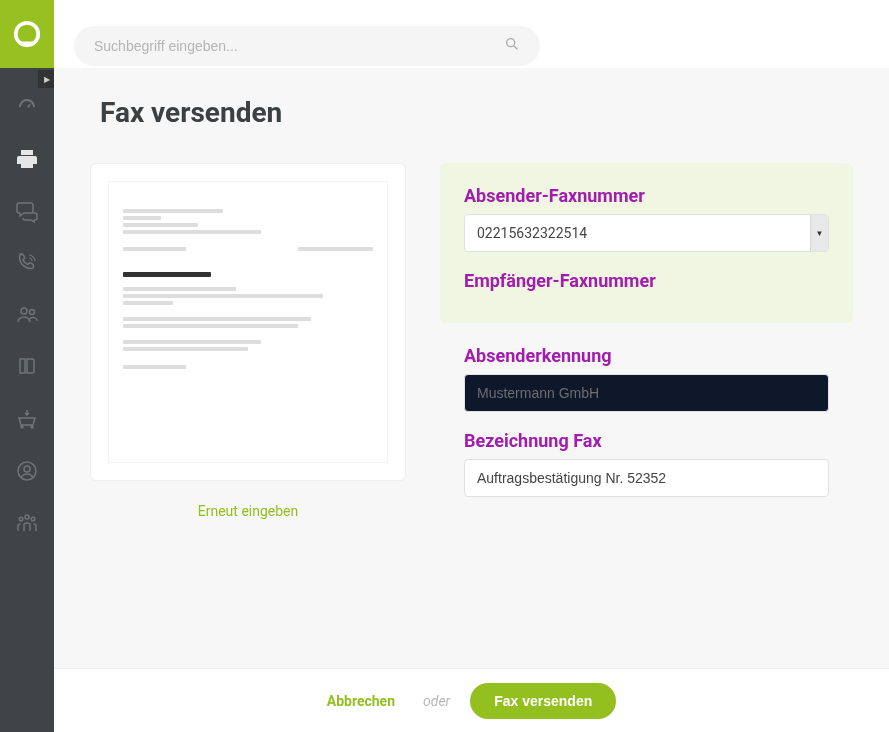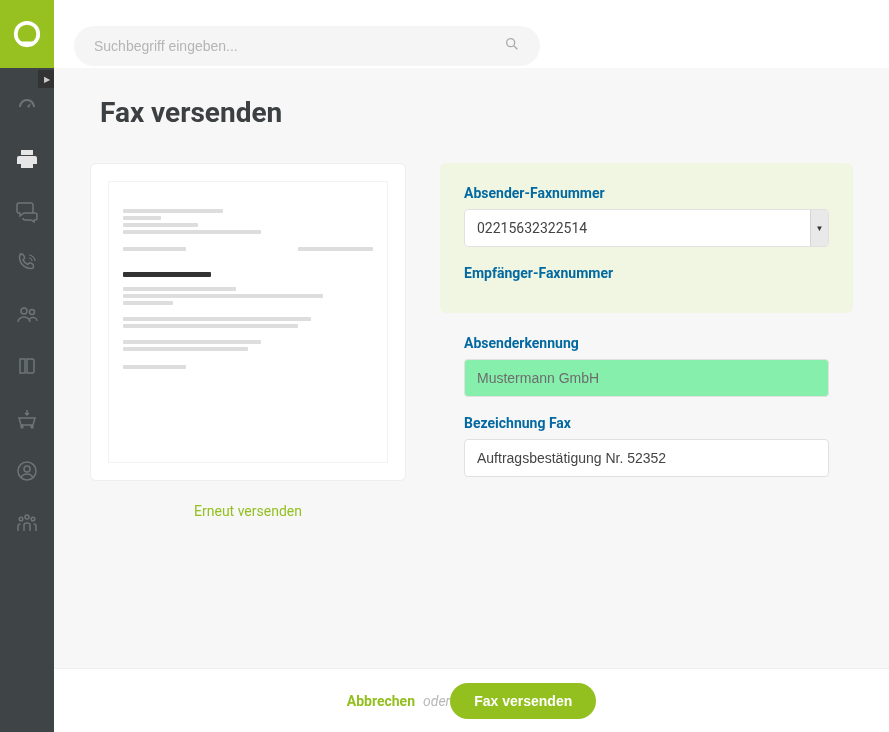--- a/index.html
+++ b/index.html
@@ -131,23 +131,23 @@
 .form-col { flex: 1; }
 .green-panel {
   background: #f1f6e2;
   border-radius: 6px;
   padding: 22px 24px 24px;
   margin-bottom: 22px;
 }
 .form-group { margin-bottom: 18px; }
 .form-group:last-child { margin-bottom: 0; }
 .form-label {
-  font-size: 14px;
+  font-size: 18px;
   font-weight: 700;
-  color: #0369a1;
+  color: #a21caf;
   display: block;
   margin-bottom: 8px;
 }
 .select-wrap {
   position: relative;
   background: #fff;
   border: 1px solid #e1e1e1;
   border-radius: 4px;
   height: 38px;
   display: flex; align-items: center;
@@ -167,35 +167,35 @@
   height: 38px;
   background: #fff;
   border: 1px solid #e1e1e1;
   border-radius: 4px;
   padding: 0 12px;
   font-size: 14px;
   color: #444;
   outline: none;
 }
 .text-input.readonly {
-  background: #86efac;
+  background: #0f172a;
   color: #6d6d6d;
 }
 .plain-panel {
   padding: 0 24px;
 }
 
 .footer {
   position: absolute;
   left: 54px; bottom: 0; right: 0;
   height: 64px;
   background: #fff;
   border-top: 1px solid #eee;
   display: flex; align-items: center; justify-content: center;
-  gap: 0;
+  gap: 20px;
 }
 .btn-cancel {
   color: #93bf20;
   font-weight: 700;
   font-size: 14px;
   cursor: pointer;
 }
 .footer-sep {
   color: #b8b8b8;
   font-style: italic;
@@ -314,21 +314,21 @@
           <div class="doc-line dl9"></div>
           <div style="height:6px"></div>
           <div class="doc-line dl10"></div>
           <div class="doc-line dl11"></div>
           <div style="height:6px"></div>
           <div class="doc-line dl12"></div>
           <div class="doc-line dl13"></div>
           <div class="doc-line dl14"></div>
         </div>
       </div>
-      <div class="reupload">Erneut versenden</div>
+      <div class="reupload">Erneut eingeben</div>
     </div>
 
     <div class="form-col">
       <div class="green-panel">
         <div class="form-group">
           <label class="form-label">Absender-Faxnummer</label>
           <div class="select-wrap">
             <span class="sel-text">02215632322514</span>
             <span class="sel-btn">▼</span>
           </div>

